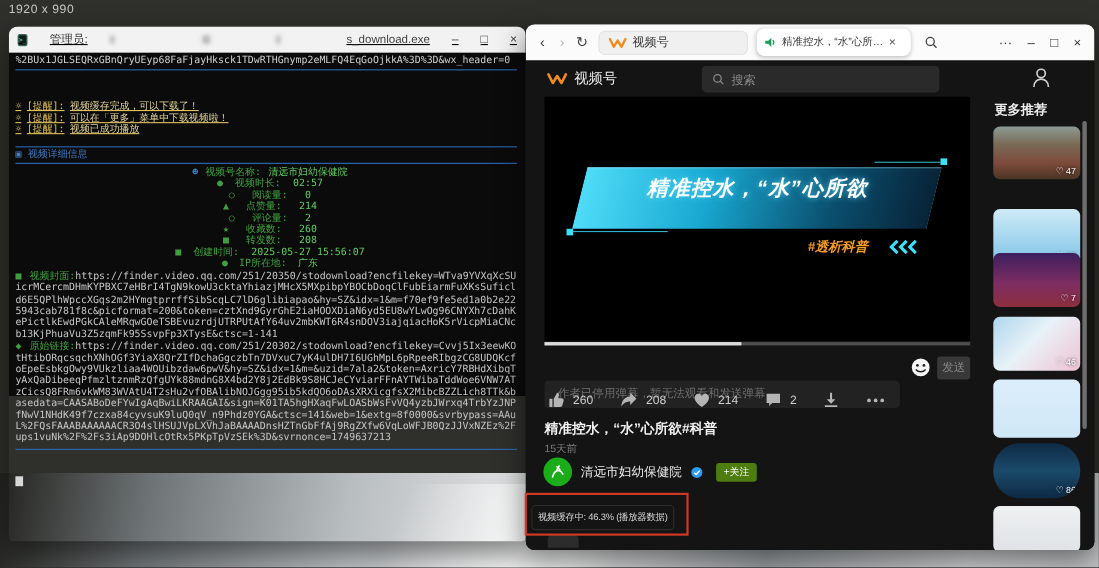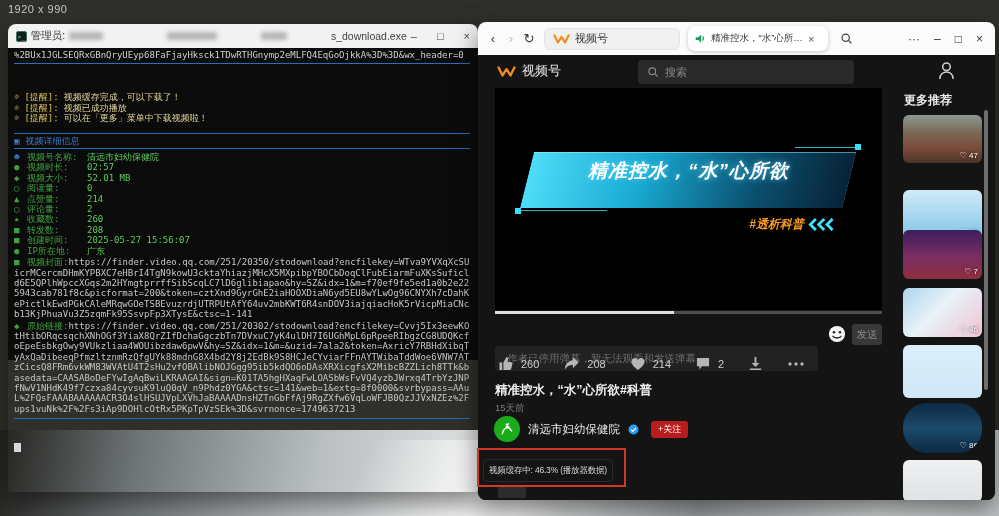--- a/index.html
+++ b/index.html
@@ -13,41 +13,41 @@
   
   .wallpaper { position:absolute; left:0; top:430px; width:999px; height:86px;
     background:linear-gradient(100deg,#23231f 0%,#6f7577 14%,#b9bec0 32%,#ecEDed 52%,#9ea4a7 70%,#d6d8d9 88%,#c4c8c9 100%); }
   .wallpaper .ridge { position:absolute; left:180px; top:10px; width:600px; height:80px;
     background:linear-gradient(80deg,transparent 30%,rgba(255,255,255,.75) 50%,transparent 65%); transform:skewX(-30deg); }
   .res-label { position:absolute; left:8px; top:3px; font-size:11px; color:#c9c9c2; letter-spacing:.5px; }
 
   
   .term { position:absolute; left:8px; top:24px; width:470px; height:468px;
     border-radius:8px 8px 4px 4px; overflow:hidden; box-shadow:0 10px 26px rgba(0,0,0,.5); }
-  .term-titlebar { height:24px; background:#f2f2f2; display:flex; align-items:center; padding:0 8px; gap:4px; }
+  .term-titlebar { height:24px; background:#f2f2f2; display:flex; align-items:center; padding:0 8px; gap:20px;text-decoration:underline; }
   .term-app-icon { width:11px; height:11px; background:#0f1f1b; border:1px solid #3f6f5f; border-radius:2px;
     color:#7fe0c0; font-size:6px; line-height:9px; text-align:center; font-family:"DejaVu Sans Mono",monospace; }
   .term-title-text { font-size:10.5px; color:#333; white-space:nowrap; }
   .blurblock { height:8px; background:#b5b5b5; border-radius:2px; filter:blur(2px); }
   .term-exe { font-size:10.5px; color:#444; margin-left:40px; }
   .term-controls { margin-left:auto; display:flex; gap:20px; font-size:11px; color:#444; }
   .term-controls span { cursor:default; }
   .term-body { height:312px; background:#0b0b0b; padding:2px 5px 0 6px;
     font-family:"DejaVu Sans Mono","Liberation Mono",monospace; font-size:9px; line-height:10.4px; color:#c9c9c9; }
   .t-div { border-top:1px solid #2a6db8; width:456px; }
   .t-line1 { white-space:nowrap; overflow:hidden; color:#cfcfcf; }
   .t-tips { margin-top:28px; }
-  .tip-row { color:#ddc05a; }
+  .tip-row { color:#ddc05a;text-decoration:underline; }
   .tip-icon { color:#e7cf6a; margin-right:5px; }
   .tip-label { color:#ddc05a; margin-right:5px; }
   .tip-text { color:#e4d59a; }
   .t-div2 { margin-top:9px; } .t-div3 { margin-top:2px; } .t-div4 { margin-top:4px; }
   .t-section { margin-top:2px; color:#3d7dc8; }
   .t-section .sec-icon { color:#3d7dc8; margin-right:6px; }
-  .t-details { margin-top:3px; }
+  .t-details { margin-top:3px;text-align:center; }
   .trow { white-space:nowrap; }
   .ticon { display:inline-block; width:13px; color:#3f9f3f; }
   .ticon.blue { color:#3d7dc8; }
   .tlabel { color:#3fa33f; display:inline-block; min-width:56px; }
   .tval { color:#5ccf5c; margin-left:4px; }
   .t-url { margin-top:1px; word-break:break-all; }
   .t-url .tlabel { min-width:0; }
   .t-url .url { color:#c6c6c6; }
   .t-cursor { margin-top:24px; width:7px; height:9px; background:#d8d8d8; }
 
@@ -78,21 +78,21 @@
 
   .video { position:absolute; left:17px; top:33px; width:387px; height:222px; background:#000; overflow:hidden; }
   .banner { position:absolute; left:32px; top:64px; width:322px; height:56px; transform:skewX(-14deg);
     background:linear-gradient(90deg,#4fdcf8 0%,#19a9d2 35%,#0b4f6e 72%,#082337 100%);
     border-top:1px solid rgba(160,240,255,.5); }
   .banner-title { position:absolute; left:0; top:70px; width:100%; text-align:center;
     color:#fff; font-weight:bold; font-style:italic; font-size:19px; letter-spacing:1px;
     text-shadow:0 0 6px rgba(90,220,255,.8); }
   .csq { position:absolute; width:6px; height:6px; background:#39e2fa; }
   .cline { position:absolute; height:1px; background:#39e2fa; opacity:.8; }
-  .banner-tagrow { position:absolute; right:48px; top:128px; display:flex; align-items:center; gap:3px; }
+  .banner-tagrow { position:absolute; right:48px; top:128px; display:flex; align-items:center; gap:18px; }
   .banner-tag { color:#f59a23; font-weight:bold; font-style:italic; font-size:12px; }
   .progress { position:absolute; left:17px; top:256px; width:387px; height:3px; background:#4e4e4e; }
   .progress-fill { height:100%; background:#dedede; }
 
   .danmaku { position:absolute; left:17px; top:267px; width:387px; height:26px; }
   .dm-input { position:absolute; left:0; top:0; width:323px; height:25px; background:#222;
     border-radius:4px; color:#6e6e6e; font-size:10.5px; line-height:25px; padding-left:12px;
     white-space:nowrap; overflow:hidden;margin-top:24px; }
   .dm-emoji { position:absolute; left:333px; top:3px; }
   .dm-send { position:absolute; left:357px; top:2px; width:30px; height:21px; background:#383838;
@@ -101,21 +101,21 @@
   .actions { position:absolute; left:20px; top:301px; display:flex; align-items:center; }
   .act { display:flex; align-items:center; gap:7px; margin-right:24px; }
   .act .cnt { color:#cdcdcd; font-size:11px; }
 
   .post-title { position:absolute; left:17px; top:327px; color:#f0f0f0; font-size:12.5px; font-weight:bold; }
   .post-time { position:absolute; left:17px; top:347px; color:#7d7d7d; font-size:9.5px; }
 
   .account { position:absolute; left:16px; top:361px; display:flex; align-items:center; gap:8px; }
   .avatar { width:26px; height:26px; border-radius:50%; background:#1aad19; display:flex; align-items:center; justify-content:center; }
   .acct-name { color:#e8e8e8; font-size:11.5px; }
-  .follow-btn { margin-left:4px; background:#b91c1c; color:#fff; font-size:9px; padding:2px 7px; border-radius:3px; }
+  .follow-btn { margin-left:4px; background:#4d7c0f; color:#fff; font-size:9px; padding:2px 7px; border-radius:3px; }
   .partial-pill { position:absolute; left:20px; top:431px; width:28px; height:12px; background:#2c2c2c; border-radius:4px 4px 0 0; }
 
   .sidebar { position:absolute; left:425px; top:0; width:79px; height:445px; }
   .sb-title { position:absolute; left:1px; top:37px; color:#ececec; font-size:12px; font-weight:bold; }
   .thumb { position:absolute; left:0; width:79px; border-radius:6px; overflow:hidden; }
   .thumb .like { position:absolute; right:4px; bottom:3px; color:#fff; font-size:8px;
     text-shadow:0 0 3px rgba(0,0,0,.9); }
   .b-scrollbar { position:absolute; left:506px; top:55px; width:4px; height:280px; background:#6e6e6e; border-radius:2px; }
 
   
@@ -147,32 +147,31 @@
       <span>–</span>
       <span>□</span>
       <span>×</span>
     </div>
   </div>
   <div class="term-body">
     <div class="t-line1">%2BUx1JGLSEQRxGBnQryUEyp68FaFjayHksck1TDwRTHGnymp2eMLFQ4EqGoOjkkA%3D%3D&amp;wx_header=0</div>
     <div class="t-div" style="margin-top:3px"></div>
     <div class="t-tips" id="term-tips">
         <div class="tip-row"><span class="tip-icon">☼</span><span class="tip-label">[提醒]:</span><span class="tip-text">视频缓存完成，可以下载了！</span></div>
+        <div class="tip-row"><span class="tip-icon">☼</span><span class="tip-label">[提醒]:</span><span class="tip-text">可以在「更多」菜单中下载视频啦！</span></div>
         <div class="tip-row"><span class="tip-icon">☼</span><span class="tip-label">[提醒]:</span><span class="tip-text">视频已成功播放</span></div>
-        <div class="tip-row"><span class="tip-icon">☼</span><span class="tip-label">[提醒]:</span><span class="tip-text">可以在「更多」菜单中下载视频啦！</span></div>
       </div>
     <div class="t-div t-div2"></div>
     <div class="t-section">
       <span class="sec-icon">▣</span><span>视频详细信息</span>
     </div>
     <div class="t-div t-div3"></div>
     <div class="t-details" id="term-details">
         <div class="trow"><span class="ticon blue">☻</span><span class="tlabel">视频号名称:</span><span class="tval">清远市妇幼保健院</span></div>
         <div class="trow"><span class="ticon">●</span><span class="tlabel">视频时长:</span><span class="tval">02:57</span></div>
-        <div class="trow"><span class="ticon">◆</span><span class="tlabel">视频大小:</span><span class="tval">52.01 MB</span></div>
         <div class="trow"><span class="ticon">○</span><span class="tlabel">阅读量:</span><span class="tval">0</span></div>
         <div class="trow"><span class="ticon">▲</span><span class="tlabel">点赞量:</span><span class="tval">214</span></div>
         <div class="trow"><span class="ticon">○</span><span class="tlabel">评论量:</span><span class="tval">2</span></div>
         <div class="trow"><span class="ticon">★</span><span class="tlabel">收藏数:</span><span class="tval">260</span></div>
         <div class="trow"><span class="ticon">■</span><span class="tlabel">转发数:</span><span class="tval">208</span></div>
         <div class="trow"><span class="ticon">■</span><span class="tlabel">创建时间:</span><span class="tval">2025-05-27 15:56:07</span></div>
         <div class="trow"><span class="ticon">●</span><span class="tlabel">IP所在地:</span><span class="tval">广东</span></div>
       </div>
     <div class="t-url">
       <span class="ticon">■</span><span class="tlabel">视频封面:</span><span class="url">https://finder.video.qq.com/251/20350/stodownload?encfilekey=WTva9YVXqXcSUicrMCercmDHmKYPBXC7eHBrI4TgN9kowU3cktaYhiazjMHcX5MXpibpYBOCbDoqClFubEiarmFuXKsSuficld6E5QPlhWpccXGqs2m2HYmgtprrffSibScqLC7lD6glibiapao&amp;hy=SZ&amp;idx=1&amp;m=f70ef9fe5ed1a0b2e225943cab781f8c&amp;picformat=200&amp;token=cztXnd9GyrGhE2iaHOOXDiaN6yd5EU8wYLwOg96CNYXh7cDahKePictlkEwdPGkCAleMRqwGOeTSBEvuzrdjUTRPUtAfY64uv2mbKWT6R4snDOV3iajqiacHoK5rVicpMiaCNcb13KjPhuaVu3Z5zqmFk95SsvpFp3XTysE&amp;ctsc=1-141</span>

